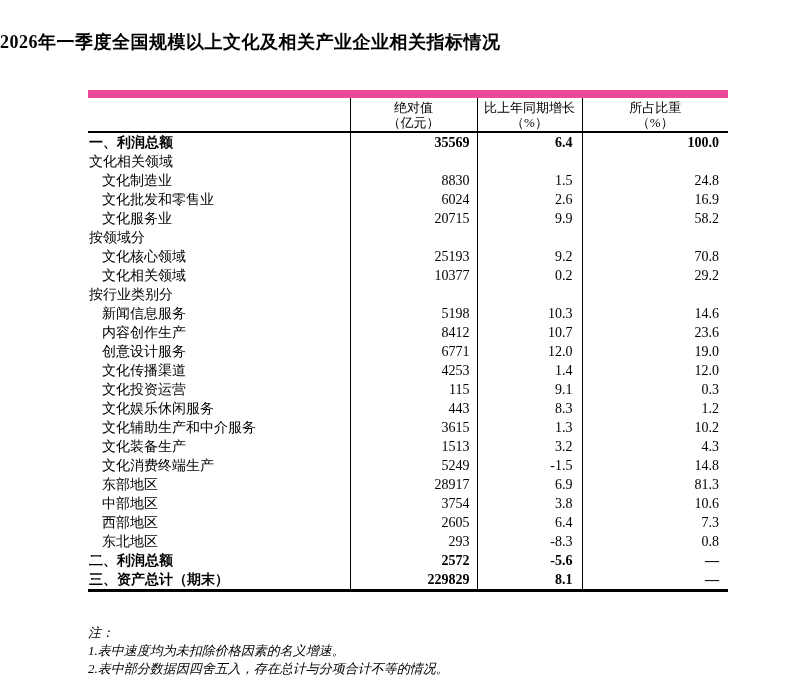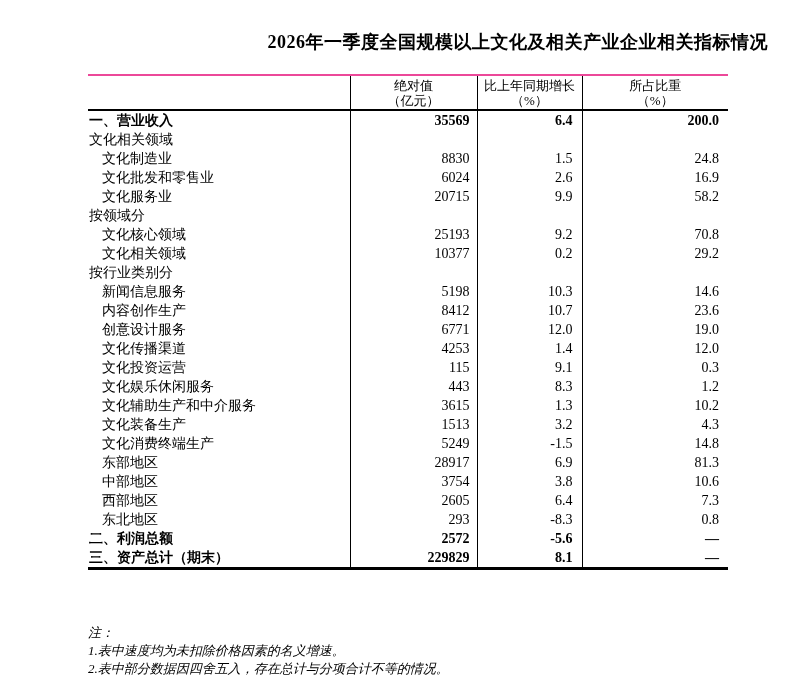--- a/index.html
+++ b/index.html
@@ -13,33 +13,33 @@
     position: relative;
     overflow: hidden;
     color: #000000;
     font-family: "Liberation Serif", "DejaVu Serif", serif;
   }
   .page-title {
     position: absolute;
     top: 30px;
     left: 0;
     width: 768px;
-    text-align: right;
+    text-align: left;
     font-size: 18px;
     font-weight: bold;
     letter-spacing: 0.5px;
   }
   table.stat-table {
     position: absolute;
-    top: 74px;
+    top: 90px;
     left: 88px;
     width: 640px;
     border-collapse: collapse;
     table-layout: fixed;
-    border-top: 2px solid #ec4899;
+    border-top: 8px solid #ec4899;
     border-bottom: 3px solid #000000;
   }
   col.c1 { width: 262px; }
   col.c2 { width: 127px; }
   col.c3 { width: 105px; }
   col.c4 { width: 146px; }
   thead td {
     font-size: 13px;
     line-height: 15px;
     text-align: center;
@@ -99,24 +99,24 @@
         <div>（%）</div>
       </td>
       <td class="vline">
         <div>所占比重</div>
         <div>（%）</div>
       </td>
     </tr>
   </thead>
   <tbody>
       <tr class="bold">
-        <td class="label indent-0">一、营业收入</td>
+        <td class="label indent-0">一、利润总额</td>
         <td class="num vline num-abs">35569</td>
         <td class="num vline num-growth">6.4</td>
-        <td class="num vline num-share">200.0</td>
+        <td class="num vline num-share">100.0</td>
       </tr>
       <tr>
         <td class="label indent-0">文化相关领域</td>
         <td class="num vline num-abs"></td>
         <td class="num vline num-growth"></td>
         <td class="num vline num-share"></td>
       </tr>
       <tr>
         <td class="label indent-1">文化制造业</td>
         <td class="num vline num-abs">8830</td>

